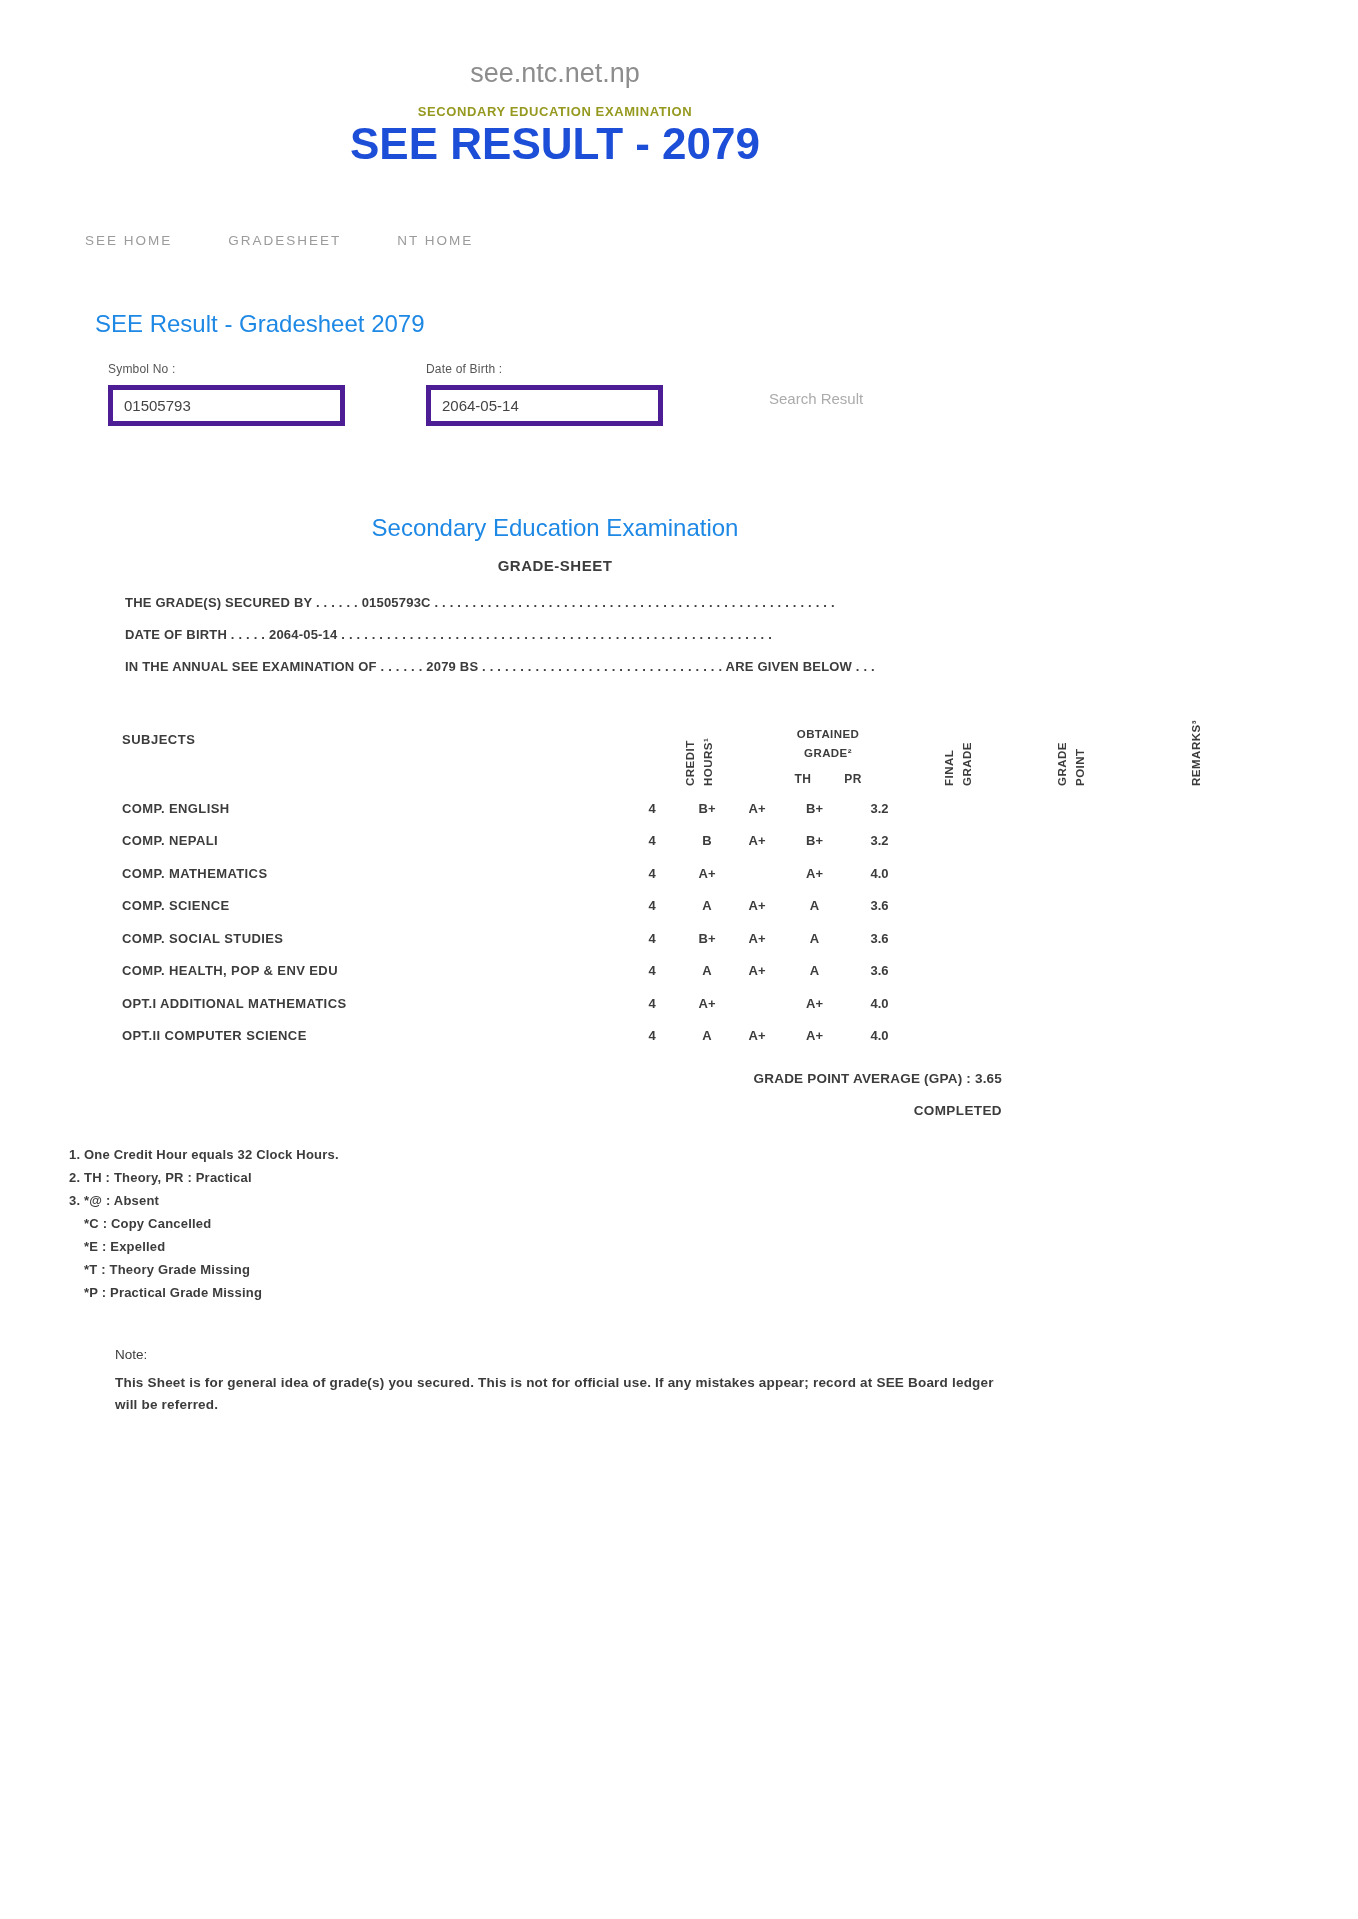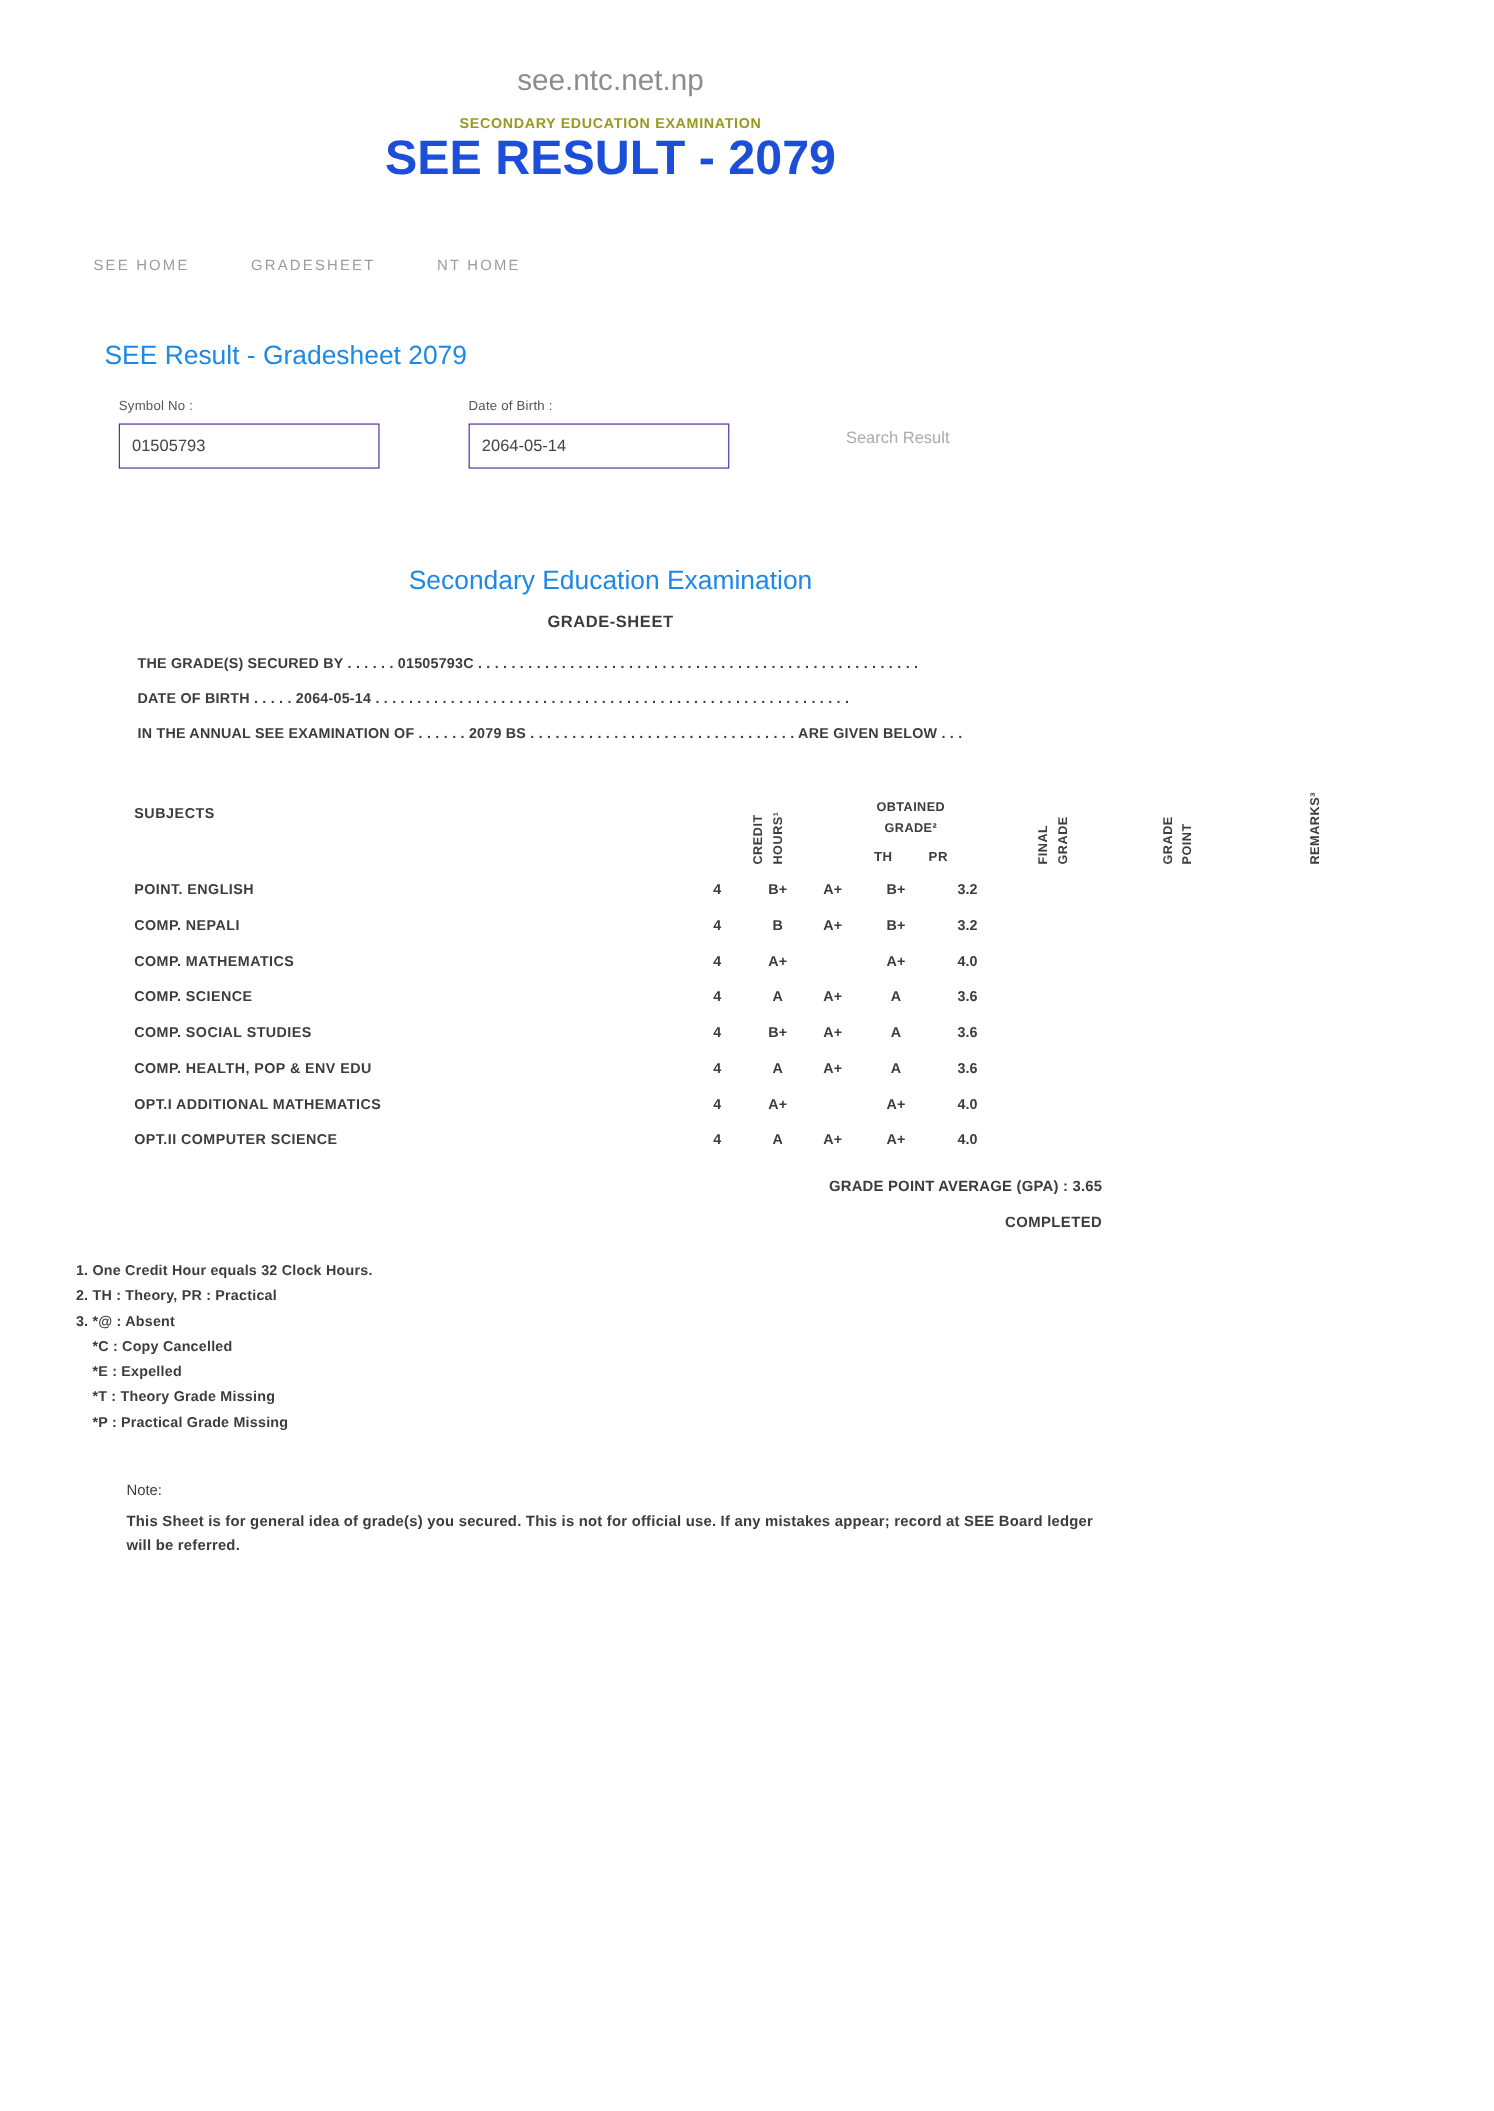--- a/index.html
+++ b/index.html
@@ -21,21 +21,21 @@
   .nav { margin:64px 0 0 85px; display:flex; gap:56px; }
   .nav-link { font-size:13.5px; color:#9b9b9b; letter-spacing:2px; cursor:pointer; }
 
   
   .section-title { margin:62px 0 0 95px; font-size:24px; color:#1e88e5; font-weight:400; }
 
   
   .form { margin:24px 0 0 108px; display:flex; align-items:flex-start; }
   .field-label { display:block; font-size:12px; font-weight:400; color:#555555; margin-bottom:9px; letter-spacing:0.2px; }
   .field-input {
-    width:237px; height:41px; border:1px solid #4c1d95; background:#fff;
+    width:237px; height:41px; border:5px solid #4c1d95; background:#fff;
     padding:0 11px; font-size:15px; color:#444444;
     font-family:"Liberation Sans", sans-serif;
   }
   .field-dob { margin-left:81px; }
   .search-btn {
     margin-left:106px; margin-top:28px;
     background:none; border:none; color:#ababab; font-size:15px;
     font-family:"Liberation Sans", sans-serif; cursor:pointer;
   }
 
@@ -146,21 +146,21 @@
       </div>
       <div class="h-rot-cell">
         <span class="rot">GRADE POINT</span>
       </div>
       <div class="h-rot-cell">
         <span class="rot rot-tall">REMARKS³</span>
       </div>
     </div>
 
     <div class="gs-row">
-      <div class="cell-subject">POINT. ENGLISH</div>
+      <div class="cell-subject">COMP. ENGLISH</div>
       <div class="cell-c">4</div>
       <div class="cell-c">B+</div>
       <div class="cell-c">A+</div>
       <div class="cell-c">B+</div>
       <div class="cell-c">3.2</div>
       <div class="cell-c"></div>
     </div>
     <div class="gs-row">
       <div class="cell-subject">COMP. NEPALI</div>
       <div class="cell-c">4</div>

